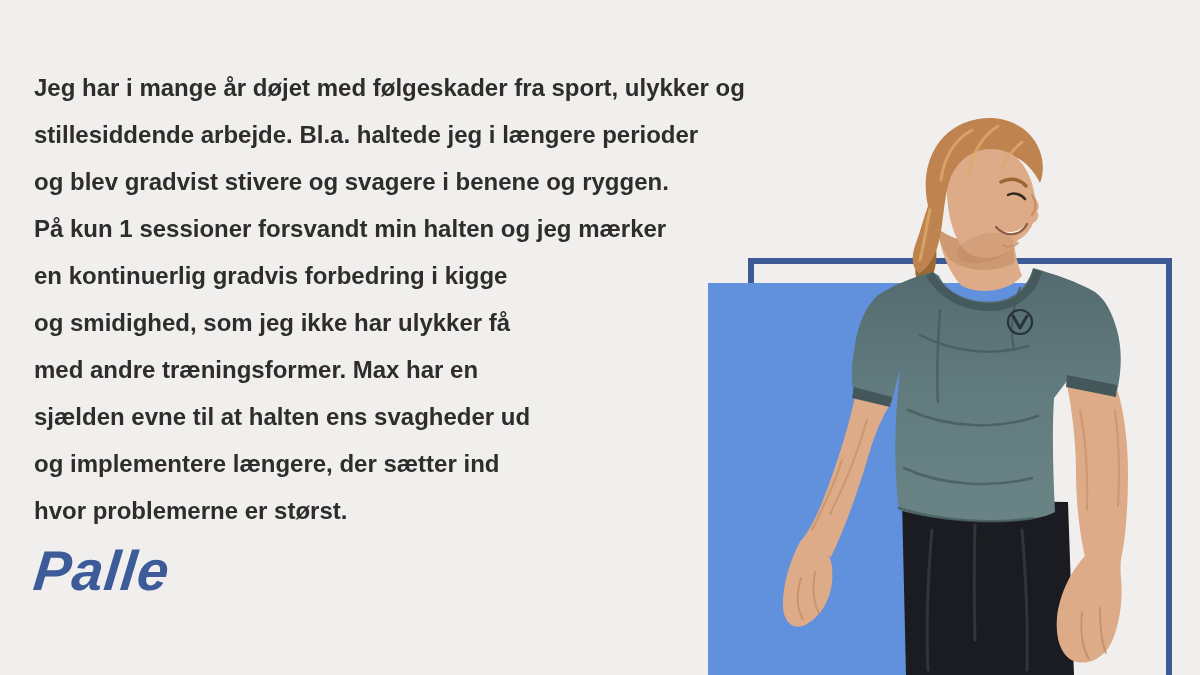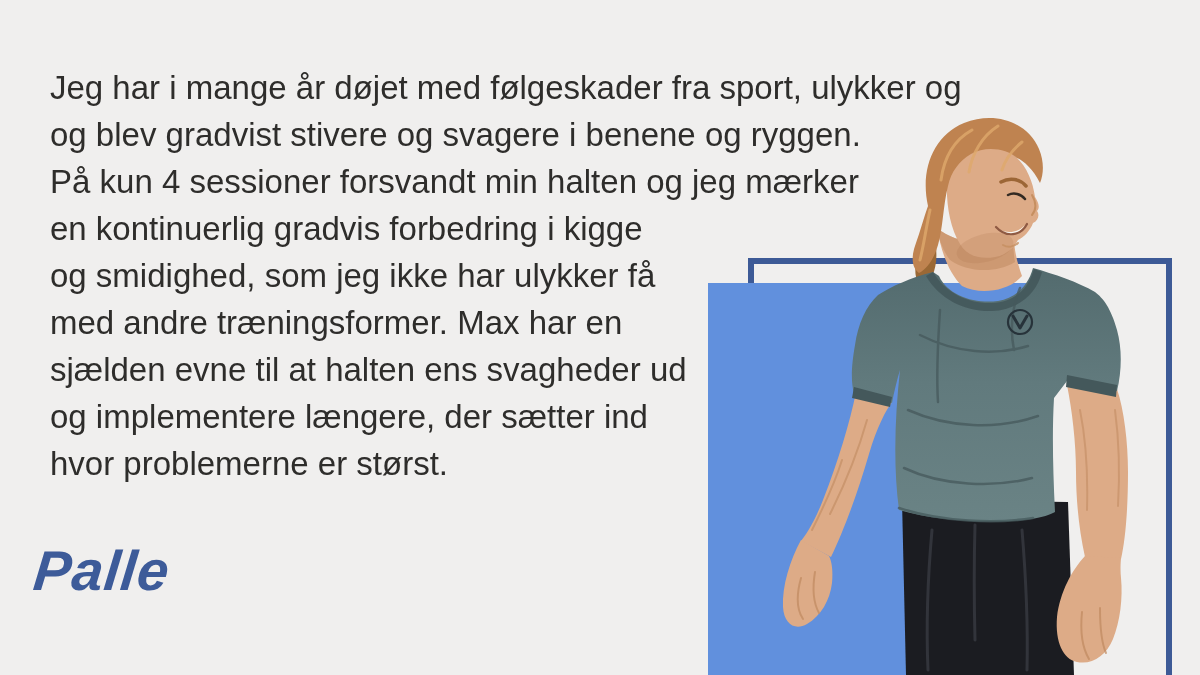--- a/index.html
+++ b/index.html
@@ -1,22 +1,22 @@
 <!DOCTYPE html>
 <html><head>
 <meta charset="utf-8">
 <style>
   html,body{margin:0;padding:0;background:#888;}
   .canvas{
     position:relative;width:1200px;height:675px;overflow:hidden;
     background:#f0efee;font-family:"Liberation Sans",sans-serif;
   }
   .quote{
-    position:absolute;left:50px;top:64px;color:#2e2d2b;
-    font-size:33px;line-height:47px;font-weight:400;letter-spacing:0;
+    position:absolute;left:34px;top:64px;color:#2e2d2b;
+    font-size:24px;line-height:47px;font-weight:700;letter-spacing:0;
   }
   .qline{white-space:nowrap;}
   .signature{
     position:absolute;left:34px;top:543px;color:#3d5b99;
     font-size:56px;font-weight:700;font-style:italic;
     transform:skewX(-6deg);letter-spacing:1px;line-height:1;
   }
   .outline-rect{
     position:absolute;left:748px;top:258px;width:412px;height:440px;
     border:6px solid #3d5a96;background:transparent;
@@ -116,22 +116,23 @@
     </g>
 
     <g fill="none" stroke="#27333a">
       <circle cx="250" cy="212" r="12" stroke-width="2.2"></circle>
       <path d="M243 206 L250 218 L257 206" stroke-width="3" stroke-linecap="round" stroke-linejoin="round"></path>
     </g>
   </svg>
 
   <div class="quote">
     <div class="qline">Jeg har i mange år døjet med følgeskader fra sport, ulykker og</div>
+    <div class="qline">stillesiddende arbejde. Bl.a. haltede jeg i længere perioder</div>
     <div class="qline">og blev gradvist stivere og svagere i benene og ryggen.</div>
-    <div class="qline">På kun 4 sessioner forsvandt min halten og jeg mærker</div>
+    <div class="qline">På kun 1 sessioner forsvandt min halten og jeg mærker</div>
     <div class="qline">en kontinuerlig gradvis forbedring i kigge</div>
     <div class="qline">og smidighed, som jeg ikke har ulykker få</div>
     <div class="qline">med andre træningsformer. Max har en</div>
     <div class="qline">sjælden evne til at halten ens svagheder ud</div>
     <div class="qline">og implementere længere, der sætter ind</div>
     <div class="qline">hvor problemerne er størst.</div>
   </div>
 
   <div class="signature">Palle</div>
 

